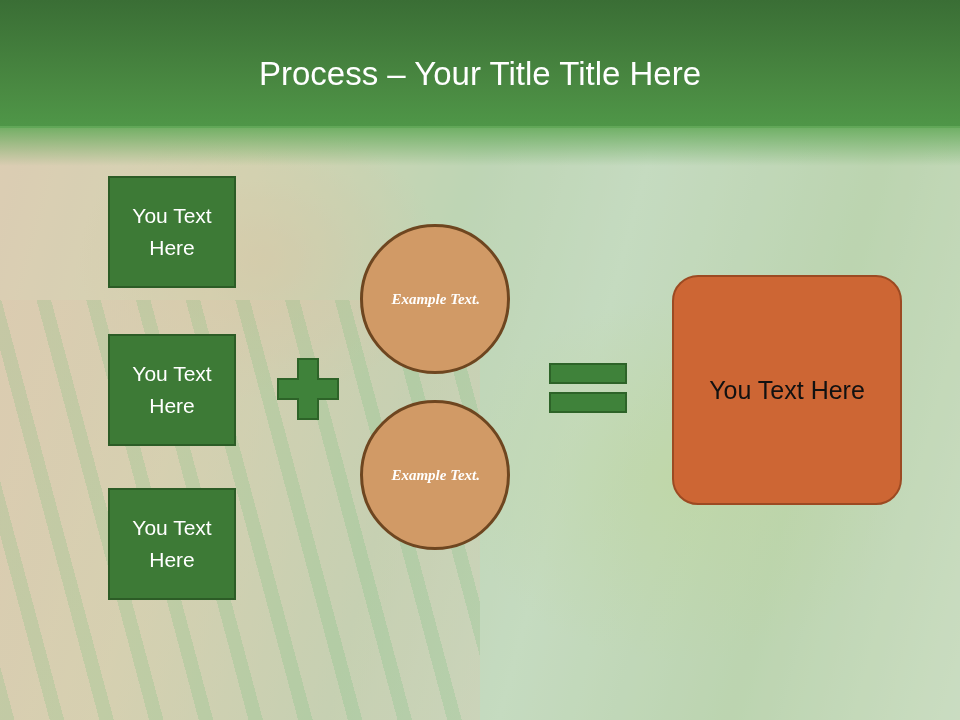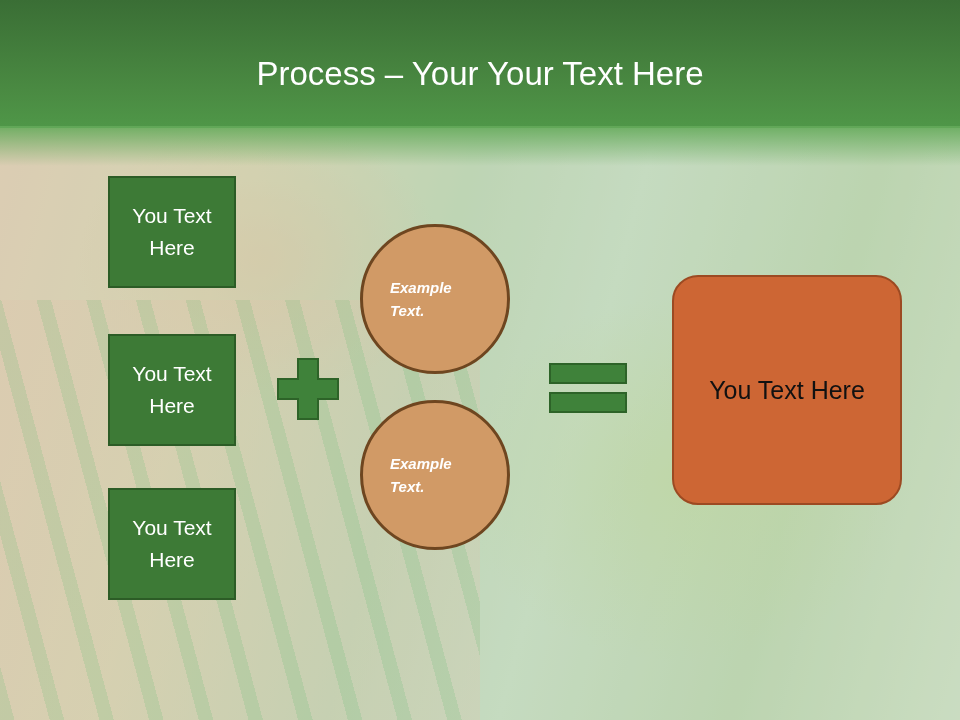--- a/index.html
+++ b/index.html
@@ -20,40 +20,40 @@
   .title { position: absolute; left: 0; top: 52px; width: 960px; text-align: center;
            color: #fff; font-size: 33px; line-height: 44px; }
   .title b { font-weight: normal; }
   .box { position: absolute; left: 108px; width: 128px; height: 112px; background: #3d7a36;
          border: 2px solid #2c5c26; box-sizing: border-box; display: flex; align-items: center;
          justify-content: center; text-align: center; color: #fff; font-size: 21px; line-height: 32px; }
   .box span { width: 100px; }
   .plus { position: absolute; left: 277px; top: 358px; width: 62px; height: 62px; }
   .circle { position: absolute; left: 360px; width: 150px; height: 150px; border-radius: 50%;
             background: #d19a66; border: 3px solid #6e4620; box-sizing: border-box;
-            display: flex; align-items: center; justify-content: center; text-align: left;
-            color: #fff; font-style: italic; font-weight: bold; font-size: 15px; line-height: 23px; }
+            display: flex; align-items: center; justify-content: center; text-align: right;
+            color: #fff; font-style: italic; font-weight: bold; font-size: 15px; line-height: 23px; font-family: Liberation Serif, serif; }
   .circle span { width: 90px; }
   .eq-bar { position: absolute; left: 549px; width: 78px; height: 21px; background: #3f823a;
             border: 2px solid #2d6328; box-sizing: border-box; }
   .result { position: absolute; left: 672px; top: 275px; width: 230px; height: 230px;
             border-radius: 26px; background: #cd6634; border: 2px solid #9c4a22; box-sizing: border-box;
             display: flex; align-items: center; justify-content: center; color: #111; font-size: 25px; }
 </style>
 </head>
 <body>
 
 <div class="bg"></div>
 <div class="rows"></div>
 <div class="veil"></div>
 
 <div class="header"></div>
 <div class="header-fade"></div>
 <div class="title">
-  <b>Process</b><span> – Your Your Text Here</span>
+  <b>Process</b><span> – Your Title Title Here</span>
 </div>
 
 <div class="box" style="top:176px">
   <span>You Text Here</span>
 </div>
 <div class="box" style="top:334px">
   <span>You Text Here</span>
 </div>
 <div class="box" style="top:488px">
   <span>You Text Here</span>

